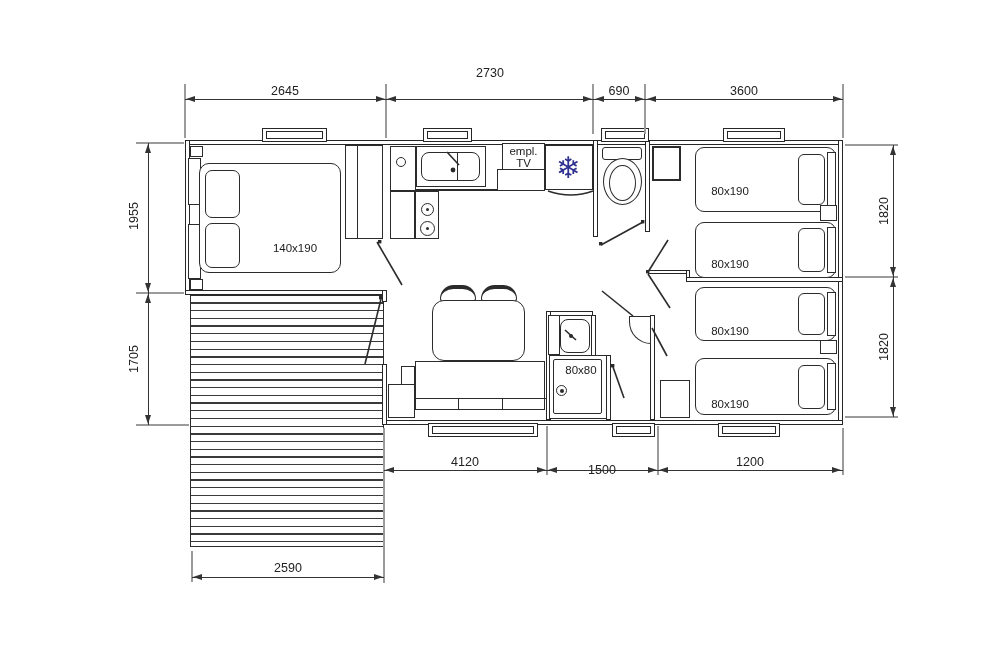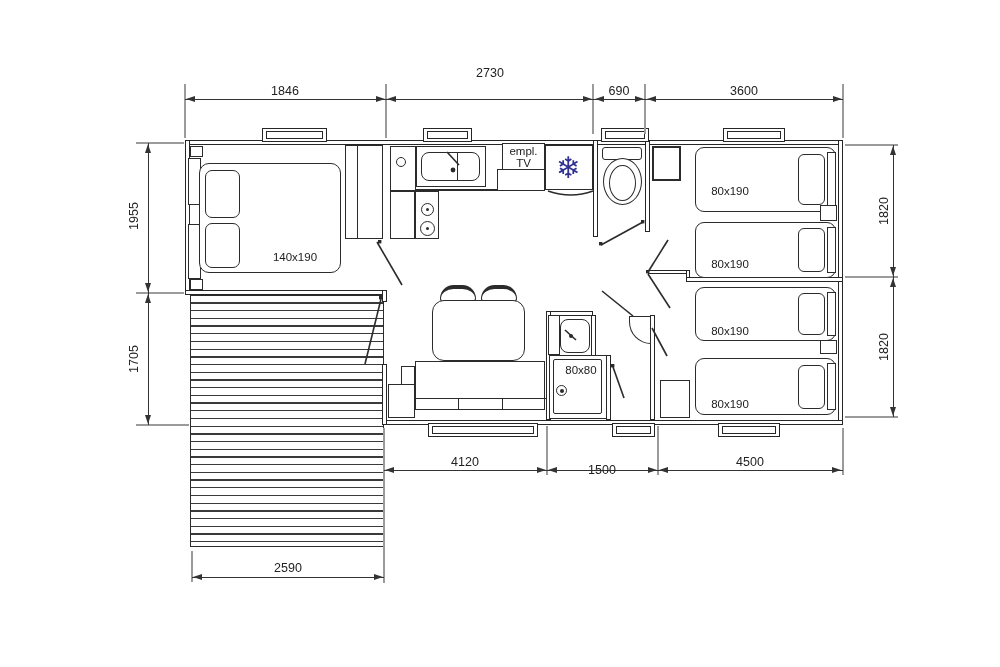--- a/index.html
+++ b/index.html
@@ -66,21 +66,21 @@
   <div class="win" style="left:612px;top:423px;width:43px;height:14px"></div>
   <div class="win" style="left:718px;top:423px;width:62px;height:14px"></div>
 
   <div class="itm" style="left:190px;top:146px;width:13px;height:11px"></div>
   <div class="itm" style="left:188px;top:158px;width:13px;height:47px"></div>
   <div class="itm" style="left:188px;top:224px;width:13px;height:55px"></div>
   <div class="itm" style="left:190px;top:279px;width:13px;height:11px"></div>
   <div class="itm" style="left:199px;top:163px;width:142px;height:110px;border-radius:10px"></div>
   <div class="itm" style="left:205px;top:170px;width:35px;height:48px;border-radius:7px"></div>
   <div class="itm" style="left:205px;top:223px;width:35px;height:45px;border-radius:7px"></div>
-  <div class="lbl" style="left:250px;top:251px;width:90px">140x190</div>
+  <div class="lbl" style="left:250px;top:242px;width:90px">140x190</div>
   <div class="itm" style="left:345px;top:145px;width:38px;height:94px">
     <div style="position:absolute;left:11px;top:0;bottom:0;width:0;border-left:1.2px solid #2b2b2b"></div>
   </div>
 
   <div class="itm" style="left:390px;top:146px;width:26px;height:45px">
     <div class="itm round" style="left:5px;top:10px;width:10px;height:10px"></div>
   </div>
   <div class="itm" style="left:416px;top:146px;width:70px;height:41px">
     <div class="itm" style="left:4px;top:5px;width:59px;height:29px;border-radius:8px"></div>
     <div style="position:absolute;left:40px;top:6px;width:0;height:27px;border-left:1.1px solid #2b2b2b"></div>
@@ -182,21 +182,21 @@
   <div class="extv" style="left:842px;top:84px;height:54px"></div>
   <div class="dlh" style="left:185px;top:99px;width:658px"></div>
   <div class="al" style="left:186px;top:96px"></div>
   <div class="ar" style="left:376px;top:96px"></div>
   <div class="al" style="left:387px;top:96px"></div>
   <div class="ar" style="left:583px;top:96px"></div>
   <div class="al" style="left:595px;top:96px"></div>
   <div class="ar" style="left:635px;top:96px"></div>
   <div class="al" style="left:647px;top:96px"></div>
   <div class="ar" style="left:833px;top:96px"></div>
-  <div class="dimtxt" style="left:235px;top:84px;width:100px">1846</div>
+  <div class="dimtxt" style="left:235px;top:84px;width:100px">2645</div>
   <div class="dimtxt" style="left:440px;top:66px;width:100px">2730</div>
   <div class="dimtxt" style="left:593px;top:84px;width:52px">690</div>
   <div class="dimtxt" style="left:694px;top:84px;width:100px">3600</div>
 
   <div class="exth" style="left:136px;top:142px;width:48px"></div>
   <div class="exth" style="left:136px;top:292px;width:48px"></div>
   <div class="exth" style="left:136px;top:424px;width:53px"></div>
   <div class="dlv" style="left:148px;top:143px;height:282px"></div>
   <div class="au" style="left:145px;top:144px"></div>
   <div class="ad" style="left:145px;top:283px"></div>
@@ -222,21 +222,21 @@
   <div class="extv" style="left:842px;top:428px;height:47px"></div>
   <div class="dlh" style="left:384px;top:470px;width:459px"></div>
   <div class="al" style="left:385px;top:467px"></div>
   <div class="ar" style="left:537px;top:467px"></div>
   <div class="al" style="left:548px;top:467px"></div>
   <div class="ar" style="left:648px;top:467px"></div>
   <div class="al" style="left:659px;top:467px"></div>
   <div class="ar" style="left:832px;top:467px"></div>
   <div class="dimtxt" style="left:415px;top:455px;width:100px">4120</div>
   <div class="dimtxt" style="left:552px;top:463px;width:100px">1500</div>
-  <div class="dimtxt" style="left:700px;top:455px;width:100px">4500</div>
+  <div class="dimtxt" style="left:700px;top:455px;width:100px">1200</div>
 
   <div class="extv" style="left:191px;top:551px;height:31px"></div>
   <div class="dlh" style="left:192px;top:577px;width:192px"></div>
   <div class="al" style="left:193px;top:574px"></div>
   <div class="ar" style="left:374px;top:574px"></div>
   <div class="dimtxt" style="left:238px;top:561px;width:100px">2590</div>
 
 </div>
 
 </body></html>

